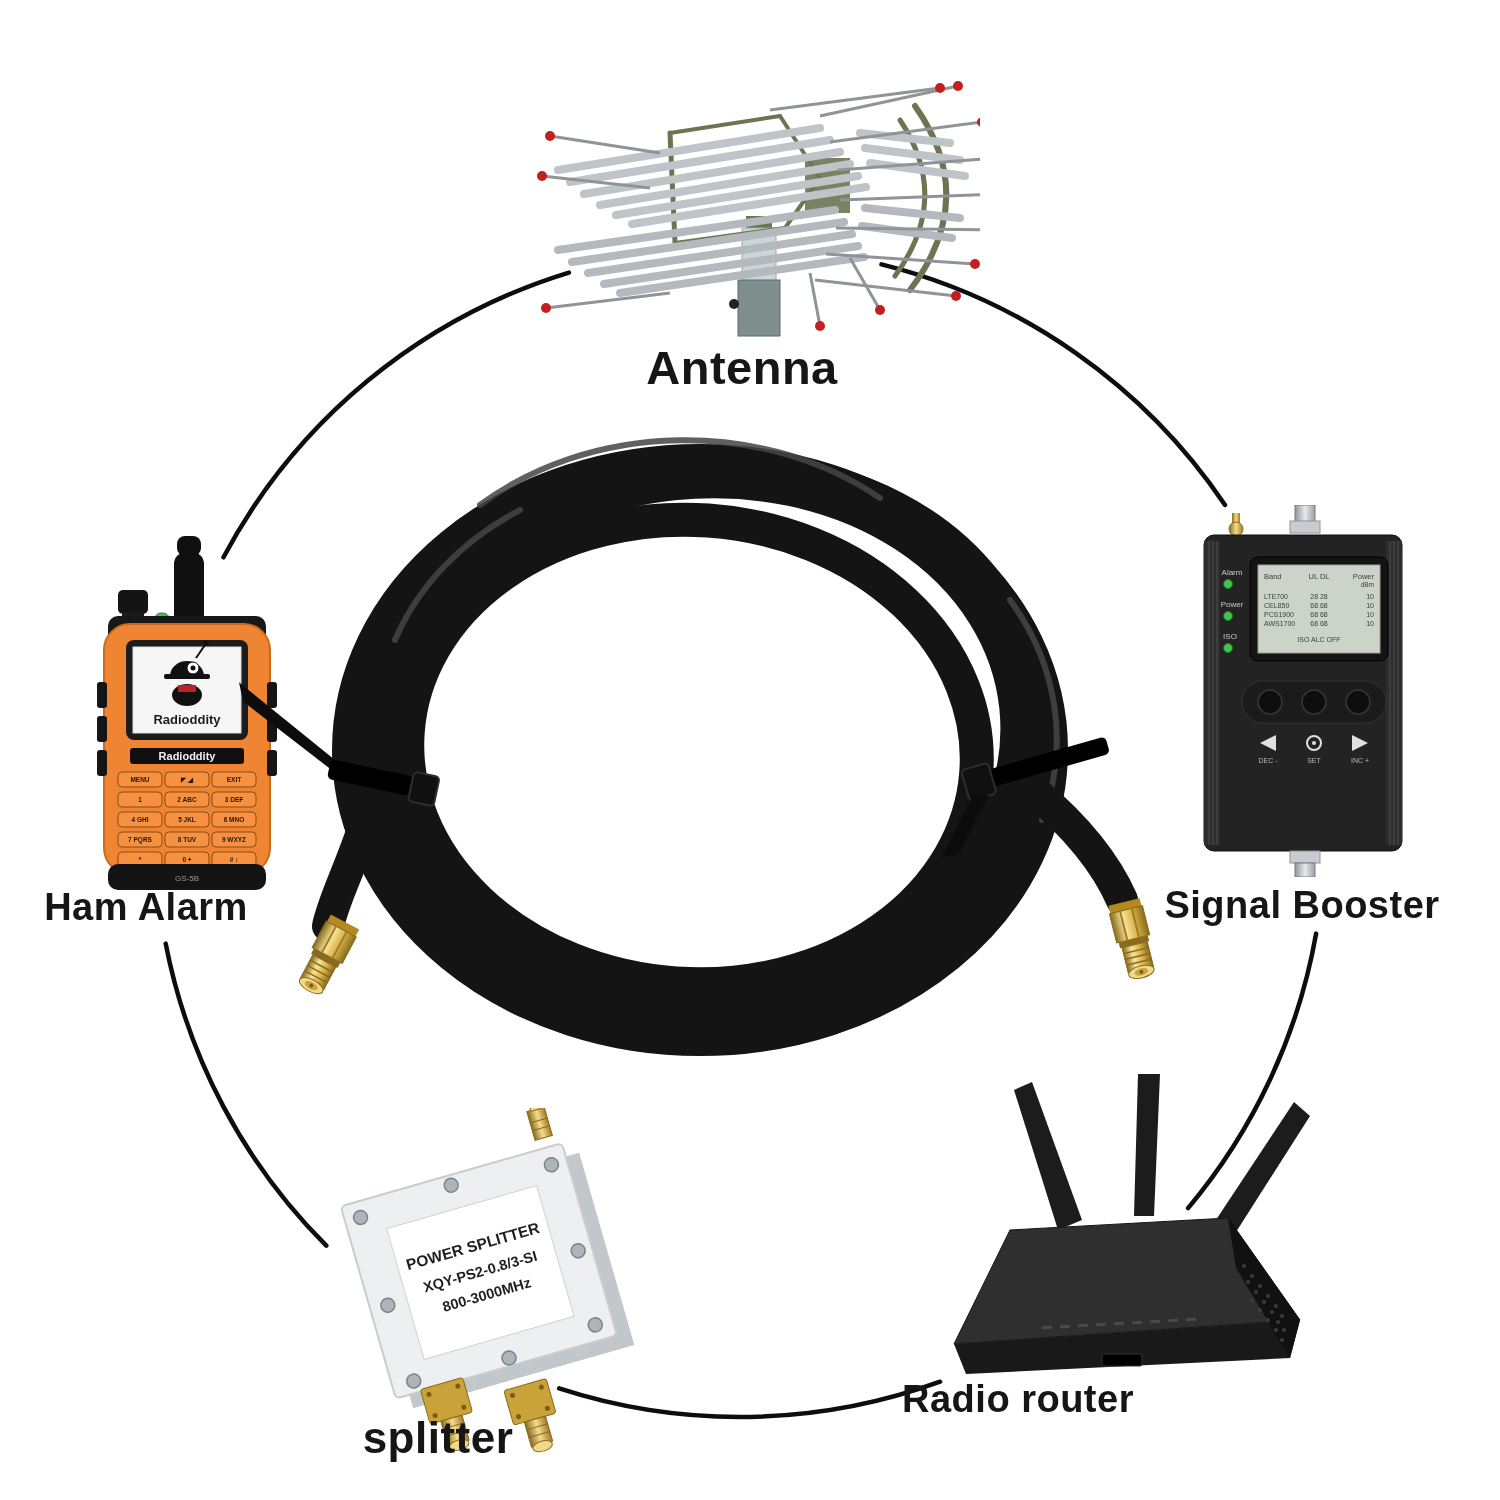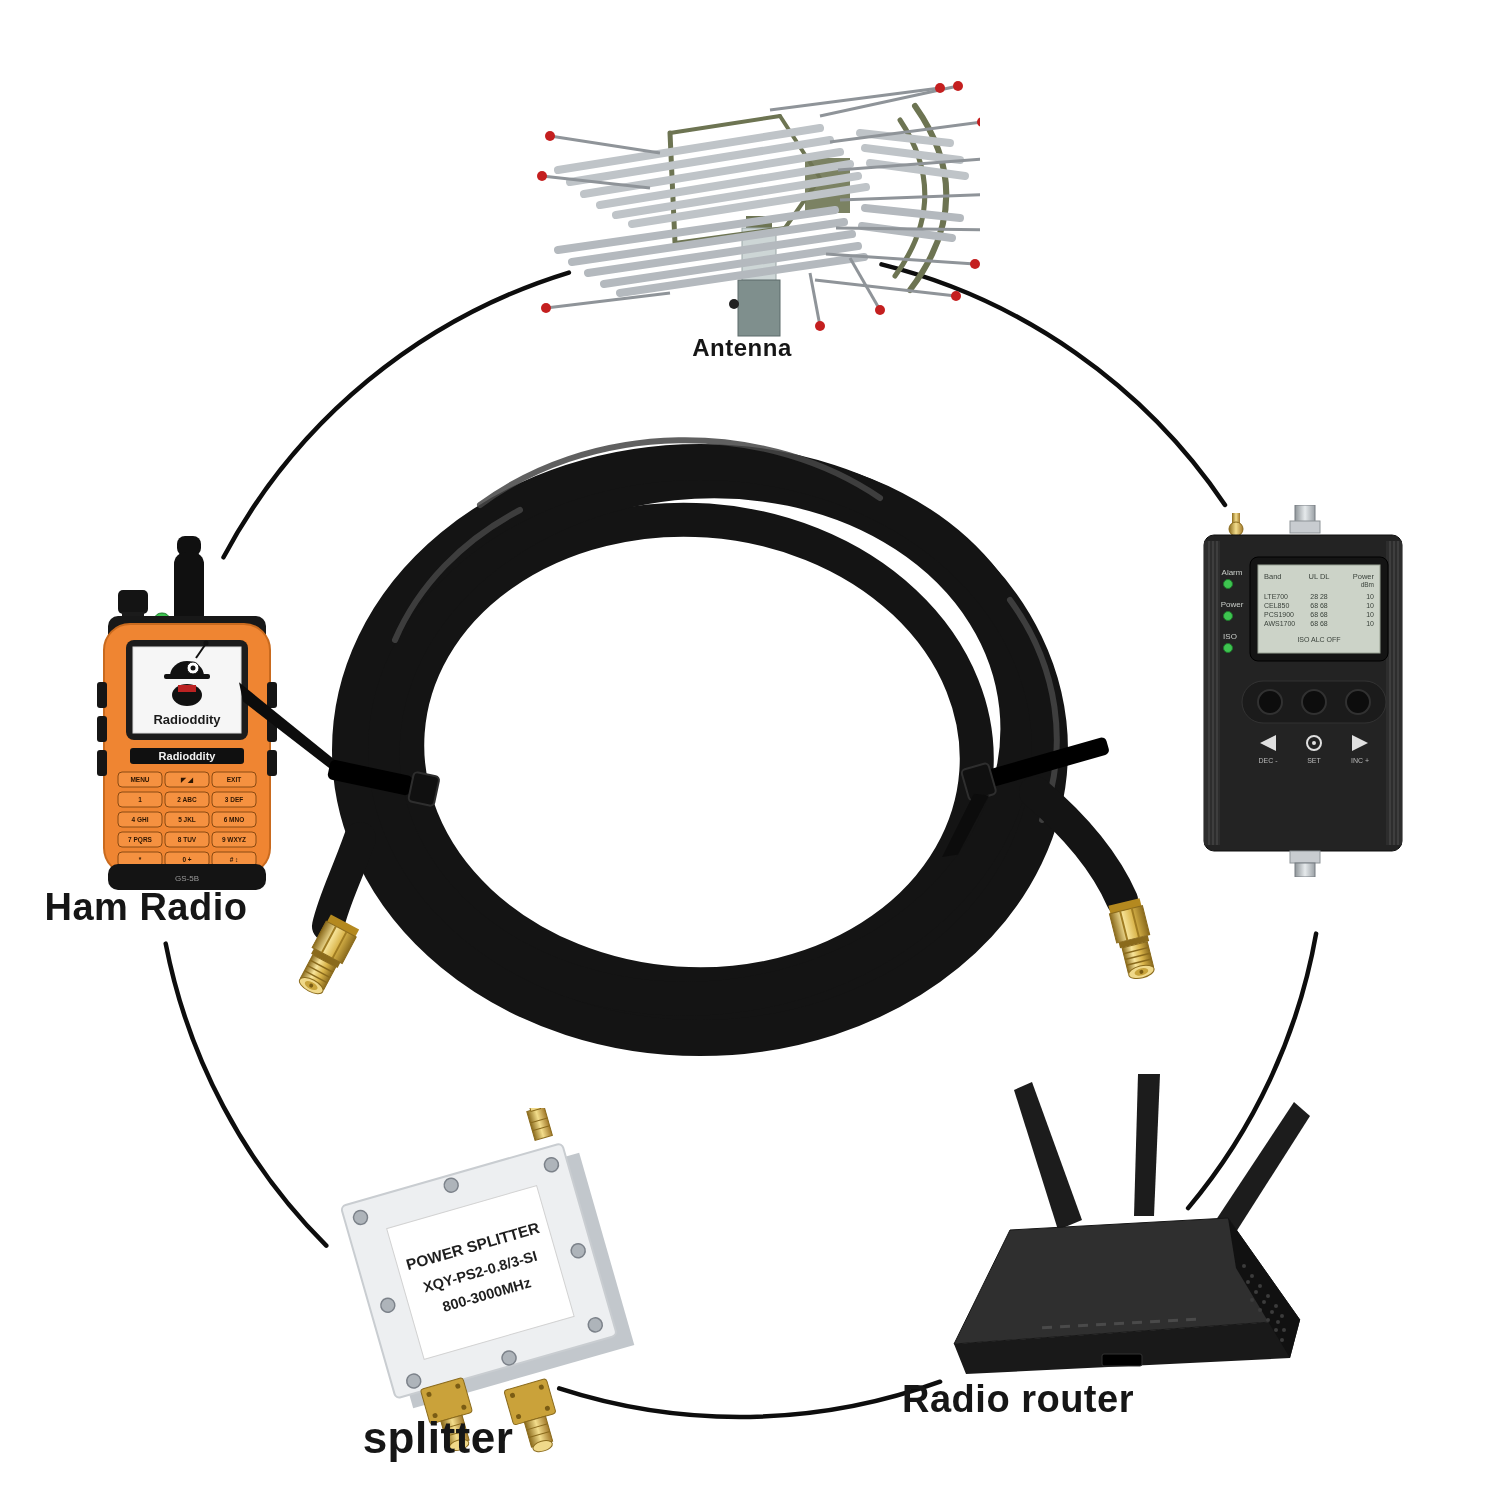--- a/index.html
+++ b/index.html
@@ -1,21 +1,21 @@
 <!DOCTYPE html>
 <html><head>
 <meta charset="utf-8">
 <style>
   html,body{margin:0;padding:0;background:#fff;}
   .stage{position:relative;width:1500px;height:1500px;background:#fff;overflow:hidden;
          font-family:"Liberation Sans",sans-serif;}
   .layer{position:absolute;left:0;top:0;}
   .device-label{position:absolute;font-weight:700;font-size:38px;color:#161616;
                 transform:translateX(-50%);white-space:nowrap;letter-spacing:.5px;}
-  .label-antenna{font-size:24px;}
+  .label-antenna{font-size:47px;margin-top:6px;}
   .label-splitter{font-size:44px;}
   svg{display:block;}
   svg text{font-family:"Liberation Sans",sans-serif;}
   .lcd-text{font-family:"DejaVu Sans Mono",monospace;}
 </style>
 </head>
 <body>
 
 <div class="stage">
 
@@ -415,17 +415,18 @@
       <line x1="-13" y1="50" x2="13" y2="50" stroke="#8a6a1c" stroke-width="1.5"></line>
       <line x1="-13" y1="56" x2="13" y2="56" stroke="#8a6a1c" stroke-width="1.5"></line>
       <line x1="-13" y1="62" x2="13" y2="62" stroke="#8a6a1c" stroke-width="1.5"></line>
       <ellipse cx="0" cy="72" rx="13" ry="6" fill="#f0d98a" stroke="#8a6a1c"></ellipse>
       <ellipse cx="0" cy="72" rx="7" ry="3.5" fill="#c9a43c"></ellipse>
       <circle cx="0" cy="72" r="2" fill="#7a5c14"></circle>
     </g>
   </svg>
 
   <div class="device-label label-antenna" style="left:742px;top:334px;">Antenna</div>
-  <div class="device-label" style="left:146px;top:886px;">Ham Radio</div>
+  <div class="device-label" style="left:146px;top:886px;">Ham Alarm</div>
+  <div class="device-label" style="left:1302px;top:884px;">Signal Booster</div>
   <div class="device-label" style="left:1018px;top:1378px;">Radio router</div>
   <div class="device-label label-splitter" style="left:438px;top:1406px;margin-top:7px;">splitter</div>
 
 </div>
 
 </body></html>

